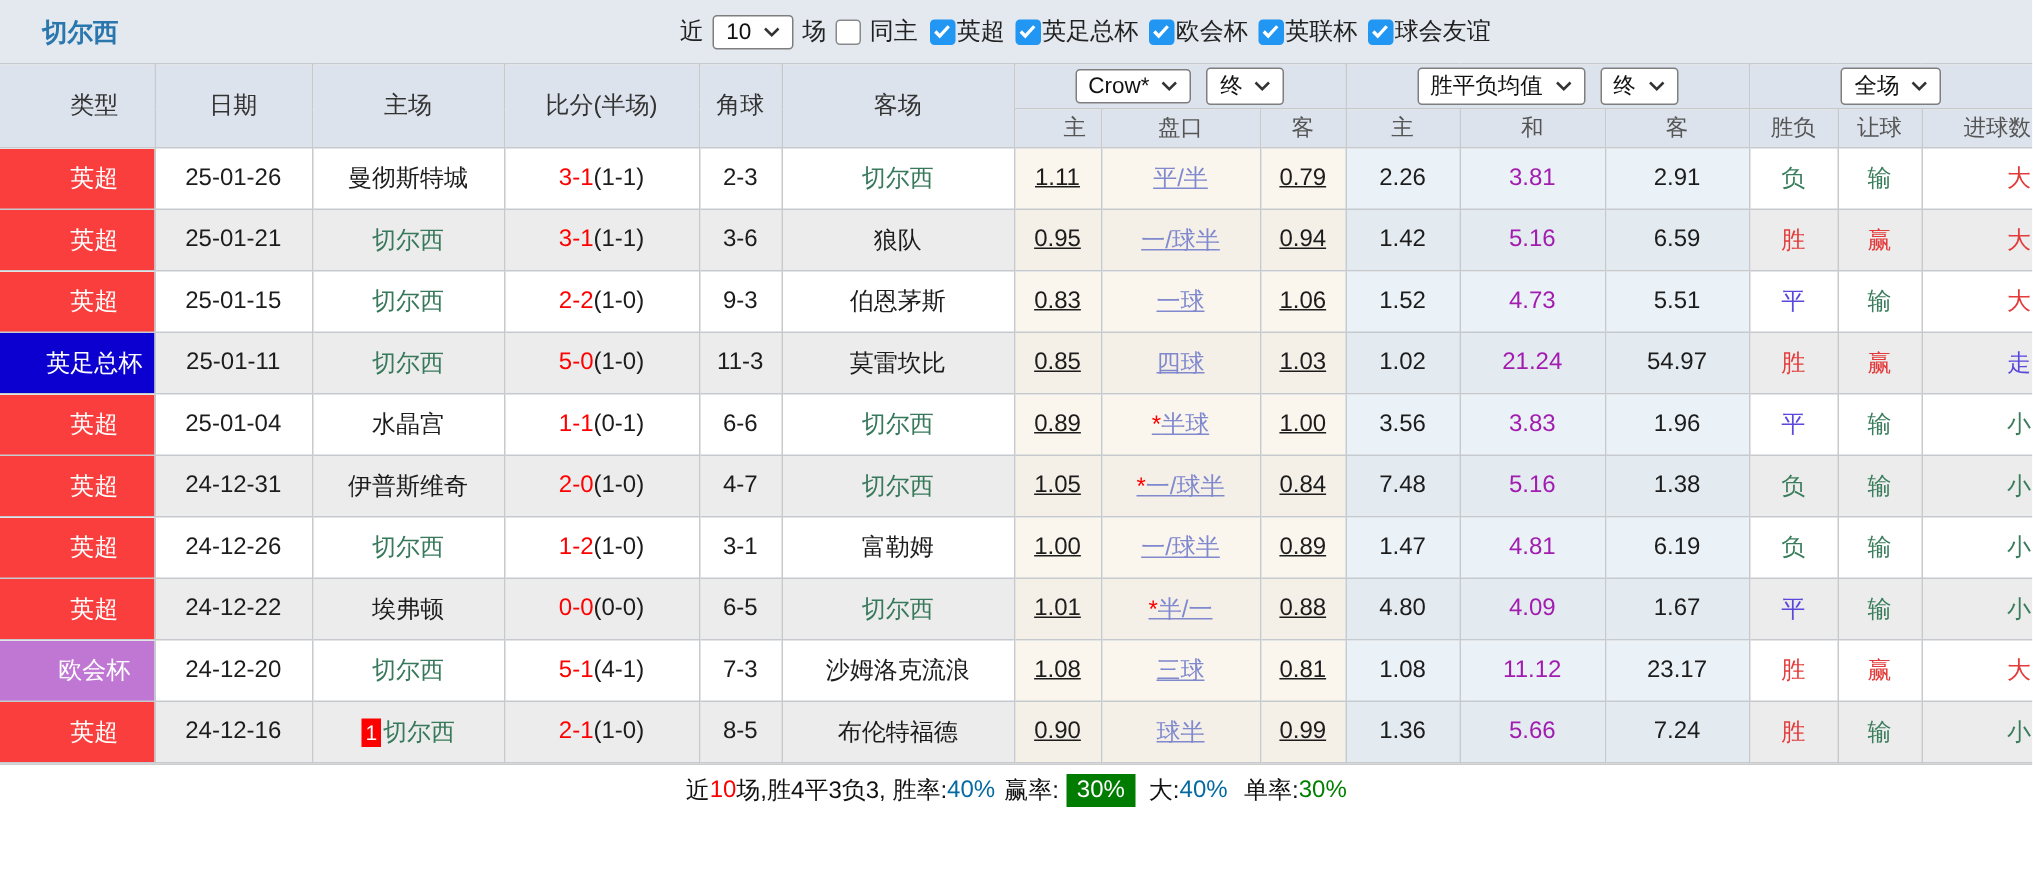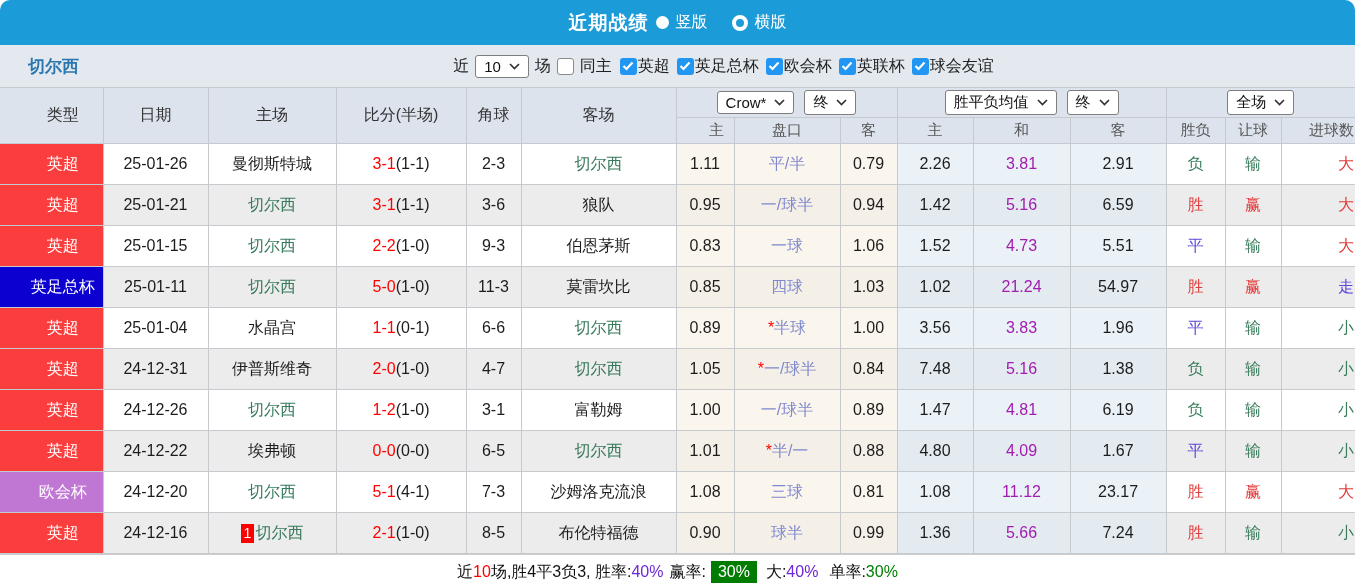--- a/index.html
+++ b/index.html
@@ -30,21 +30,21 @@
   th:first-child,td:first-child{border-left:none;padding-left:24px;}
   th:last-child,td:last-child{border-right:none;text-align:right;}
   thead th{background:#dde3ed;font-weight:normal;}
   tr.hrow1 th{height:30px;}
   tr.hrow2 th{height:26px;color:#555;font-size:15px;}
   th.main-th{color:#333;font-size:16px;}
   .ddwrap{display:flex;align-items:center;justify-content:center;gap:10px;}
 
   tbody td{height:41px;text-align:center;font-size:16px;color:#1c1c1c;background:#fff;}
   tbody tr:nth-child(even) td{background:#ececec;}
-  tbody td.cream{background:#fbf6ed;}
+  tbody td.cream{background:#fbf6ed;text-decoration:underline;}
   tbody tr:nth-child(even) td.cream{background:#f4efe7;}
   tbody td.lblue{background:#eaf2f8;}
   tbody tr:nth-child(even) td.lblue{background:#e3ebf1;}
   td.t-epl{background:#fa3e3e !important;color:#fff;}
   td.t-facup{background:#0b00d0 !important;color:#fff;}
   td.t-uecl{background:#c077d4 !important;color:#fff;}
   .chelsea{color:#38795c;}
   .score-main{color:#f00;}
   .half{color:#1c1c1c;}
   td.handicap{color:#8089ce;}
@@ -52,38 +52,30 @@
   td.mean-draw{color:#a21caf;}
   .c-red{color:#e33b3b;}
   .c-green{color:#3a7d5c;}
   .c-violet{color:#5a48dc;}
   .num-badge{background:#f00;color:#fff;padding:0 3px;font-size:14px;margin-right:1px;display:inline-block;line-height:19px;}
   .num-badge:empty{display:none;}
 
   
   .footer{height:34px;border-top:1px solid #ccc;display:flex;align-items:center;justify-content:center;font-size:16px;color:#111;}
   .f-red{color:#f00;}
-  .f-blue{color:#6d28d9;}
+  .f-blue{color:#0369a1;}
   .f-greenbg{background:#007c00;color:#fff;padding:2px 7px;margin:0 5px;}
   .f-green{color:#008000;}
   .chev{flex:none;}
 </style>
 </head>
 <body>
 
 <div class="app">
 
-  <div class="topbar">
-    <span class="title">近期战绩</span>
-    <span class="radio-dot"></span>
-    <span class="radio-label">竖版</span>
-    <span class="rgap"></span>
-    <span class="radio-ring"></span>
-    <span class="radio-label">横版</span>
-  </div>
 
   <div class="filterbar">
     <span class="team-name">切尔西</span>
     <div class="filters">
       <span>近</span>
       <span class="sel">
         <span>10</span>
         <svg class="chev" width="11" height="7" viewBox="0 0 11 7">
             <polyline points="1,1 5.5,5.5 10,1" stroke="#333" stroke-width="1.7" fill="none"></polyline>
           </svg>

